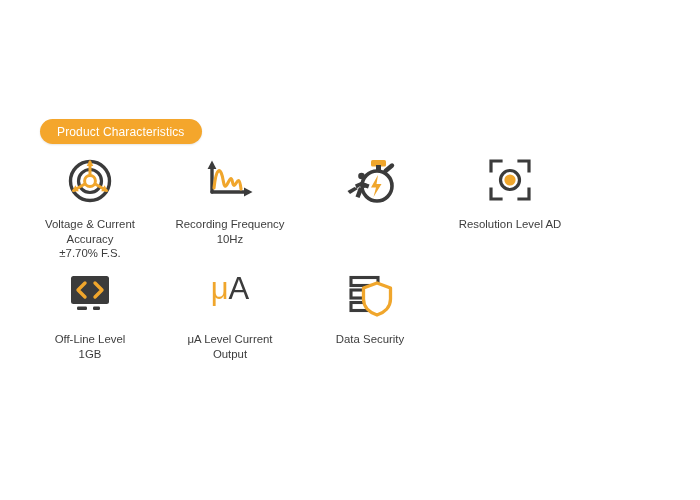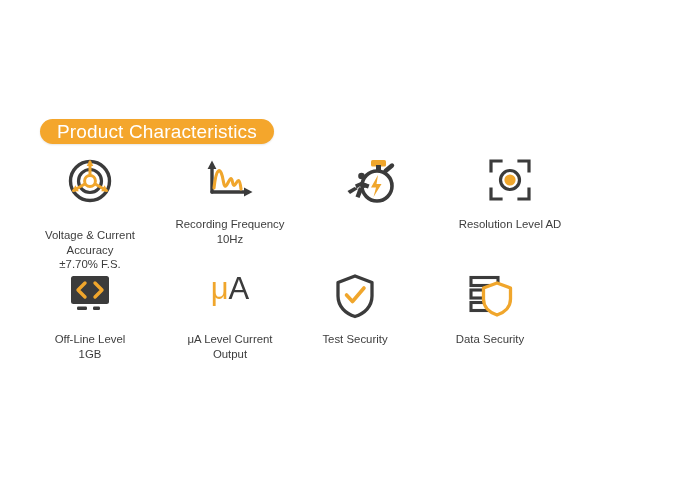--- a/index.html
+++ b/index.html
@@ -25,21 +25,21 @@
     padding: 0 17px;
     border-radius: 13px;
     background: #f4a62c;
     display: flex;
     align-items: center;
     justify-content: center;
     box-shadow: 0 1px 2px rgba(0,0,0,0.10);
   }
   #title-badge .badge-text {
     color: #ffffff;
-    font-size: 19px;
+    font-size: 12px;
     letter-spacing: 0.15px;
     white-space: nowrap;
     line-height: 1;
   }
 
   
   .feature-row {
     position: absolute;
     left: 0;
     width: 700px;
@@ -65,21 +65,21 @@
   .feature-label {
     text-align: center;
     font-size: 11.4px;
     line-height: 14.5px;
     color: #3d3d3d;
     white-space: nowrap;
   }
   .feature-label .lbl-line { display: block; }
 
   
-  #feature-row-1 .c1 { width: 150px; margin-left: 15px; gap: 11px; }
+  #feature-row-1 .c1 { width: 150px; margin-left: 15px; }
   #feature-row-1 .c2 { width: 130px; }
   #feature-row-1 .c3 { width: 120px; }
   #feature-row-1 .c4 { width: 150px; }
   #feature-row-1 .c5 { width: 130px; }
 
   #feature-row-2 .c1 { width: 150px; margin-left: 15px; }
   #feature-row-2 .c2 { width: 130px; }
   #feature-row-2 .c3 { width: 120px; }
   #feature-row-2 .c4 { width: 150px; }
 
@@ -209,31 +209,20 @@
       <div class="mu-icon">
         <span class="mu">μ</span><span class="amp">A</span>
       </div>
     </div>
     <div class="feature-label">
       <span class="lbl-line">μA Level Current</span>
       <span class="lbl-line">Output</span>
     </div>
   </div>
 
-  <div class="feature-cell c3">
-    <div class="feature-icon">
-      <svg width="42" height="46" viewBox="0 0 42 46">
-        <path d="M21 3 L38 9.5 V23 C38 33.5 30.5 40.5 21 43.5 C11.5 40.5 4 33.5 4 23 V9.5 Z" fill="none" stroke="#3b3b3b" stroke-width="3.3" stroke-linejoin="round"></path>
-        <polyline points="12.5,22 18.5,28.5 30,15" fill="none" stroke="#f0a62c" stroke-width="3.6" stroke-linecap="round" stroke-linejoin="round"></polyline>
-      </svg>
-    </div>
-    <div class="feature-label">
-      <span class="lbl-line">Test Security</span>
-    </div>
-  </div>
 
   <div class="feature-cell c4">
     <div class="feature-icon">
       <svg width="48" height="46" viewBox="0 0 48 46">
         <g stroke="#3b3b3b" stroke-width="3.1" fill="none">
           <rect x="5" y="4.5" width="27" height="8"></rect>
           <rect x="5" y="17" width="27" height="8"></rect>
           <rect x="5" y="29.5" width="27" height="8"></rect>
         </g>
         <path d="M31 10 L44.5 15 V26 C44.5 34 38.5 39.5 31 42 C23.5 39.5 17.5 34 17.5 26 V15 Z" fill="#ffffff" stroke="#f0a62c" stroke-width="3.3" stroke-linejoin="round"></path>

